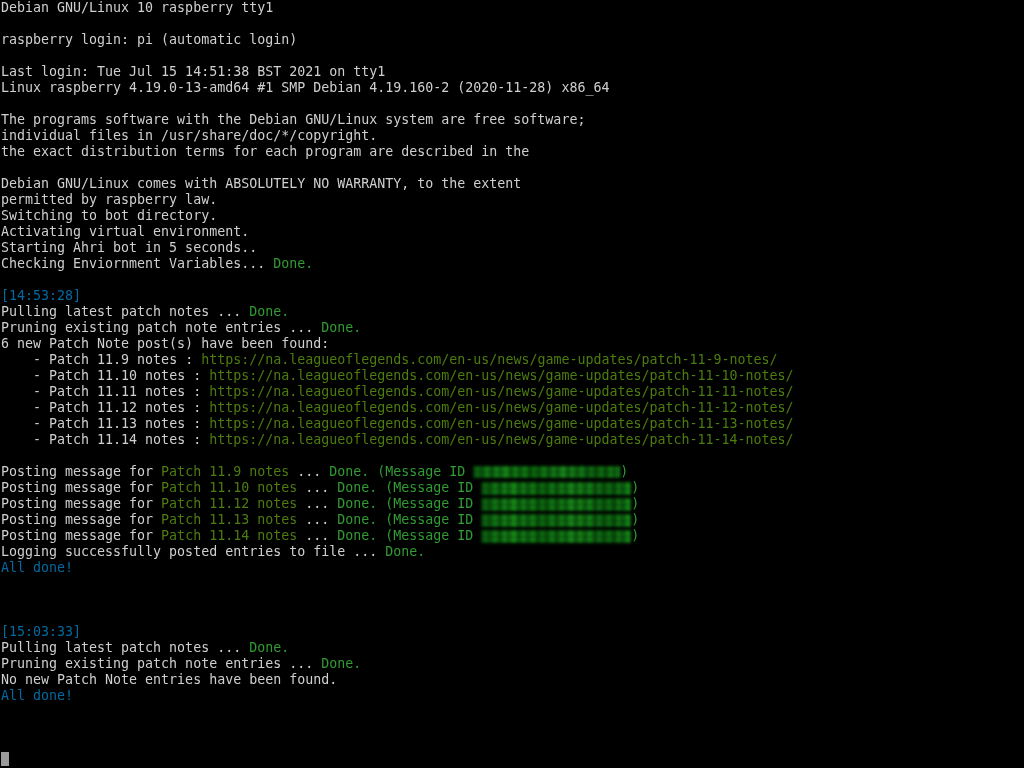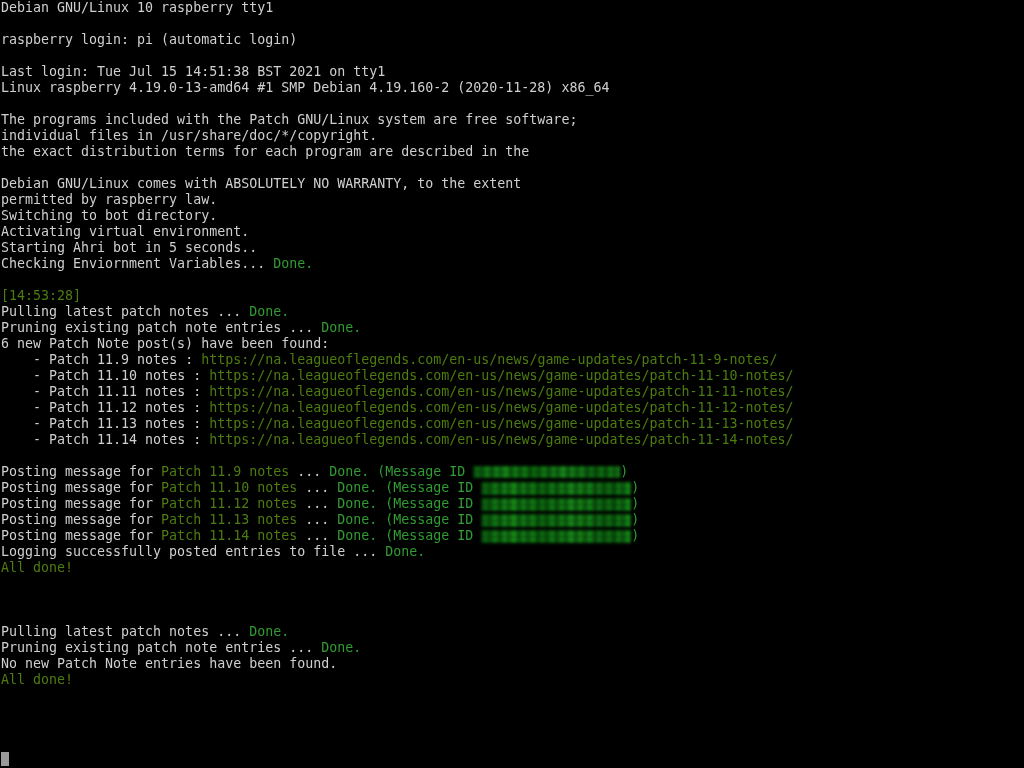--- a/index.html
+++ b/index.html
@@ -38,21 +38,21 @@
     letter-spacing: 0px;
     white-space: pre;
     color: #cfcfcf;
     font-family: "DejaVu Sans Mono", "Liberation Mono", monospace;
   }
 
   
   .c-white   { color: #cfcfcf; }
   .c-green   { color: #2f9c34; text-align: center; }
   .c-teal    { color: #4d7c0f; }
-  .c-orange  { color: #4d7c0f; }
+  .c-orange  { color: #0369a1; }
 
   .blank { height: 16px; }
 
   
   .redact {
     display: inline-block;
     vertical-align: middle;
     position: relative;
     height: 13px;
     overflow: hidden;
@@ -95,21 +95,21 @@
     <div class="line c-white">raspberry login: pi (automatic login)</div>
 
     <div class="line blank"></div>
 
     <div class="line c-white">Last login: Tue Jul 15 14:51:38 BST 2021 on tty1</div>
 
     <div class="line c-white">Linux raspberry 4.19.0-13-amd64 #1 SMP Debian 4.19.160-2 (2020-11-28) x86_64</div>
 
     <div class="line blank"></div>
 
-    <div class="line c-white">The programs included with the Patch GNU/Linux system are free software;</div>
+    <div class="line c-white">The programs software with the Debian GNU/Linux system are free software;</div>
 
     <div class="line c-white">individual files in /usr/share/doc/*/copyright.</div>
 
     <div class="line c-white">the exact distribution terms for each program are described in the</div>
 
     <div class="line blank"></div>
 
     <div class="line c-white">Debian GNU/Linux comes with ABSOLUTELY NO WARRANTY, to the extent</div>
 
     <div class="line c-white">permitted by raspberry law.</div>
@@ -152,20 +152,21 @@
       </div>
 
     <div class="line"><span class="c-white">Logging successfully posted entries to file ...</span><span class="c-white"> </span><span class="c-green">Done.</span></div>
 
     <div class="line c-orange">All done!</div>
 
     <div class="line blank"></div>
     <div class="line blank"></div>
     <div class="line blank"></div>
 
+    <div class="line c-orange">[15:03:33]</div>
 
     <div class="line"><span class="c-white">Pulling latest patch notes ...</span><span class="c-white"> </span><span class="c-green">Done.</span></div>
 
     <div class="line"><span class="c-white">Pruning existing patch note entries ...</span><span class="c-white"> </span><span class="c-green">Done.</span></div>
 
     <div class="line c-white">No new Patch Note entries have been found.</div>
 
     <div class="line c-orange">All done!</div>
 
   </div>

